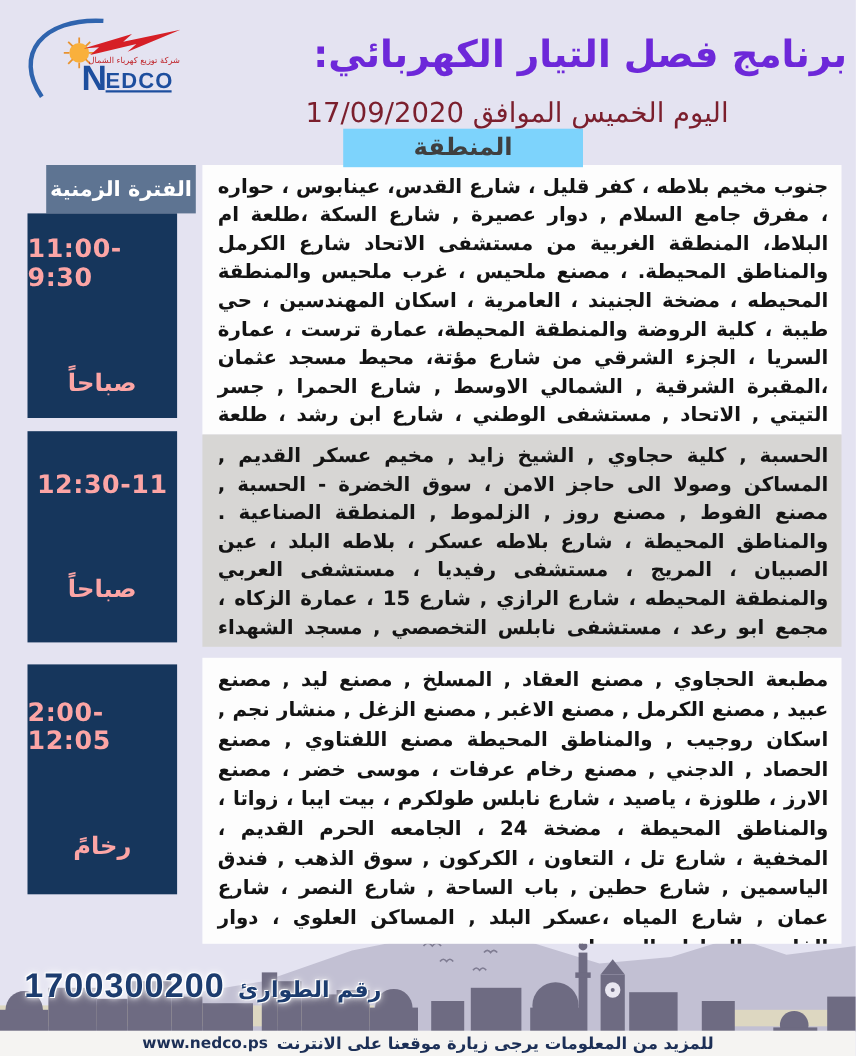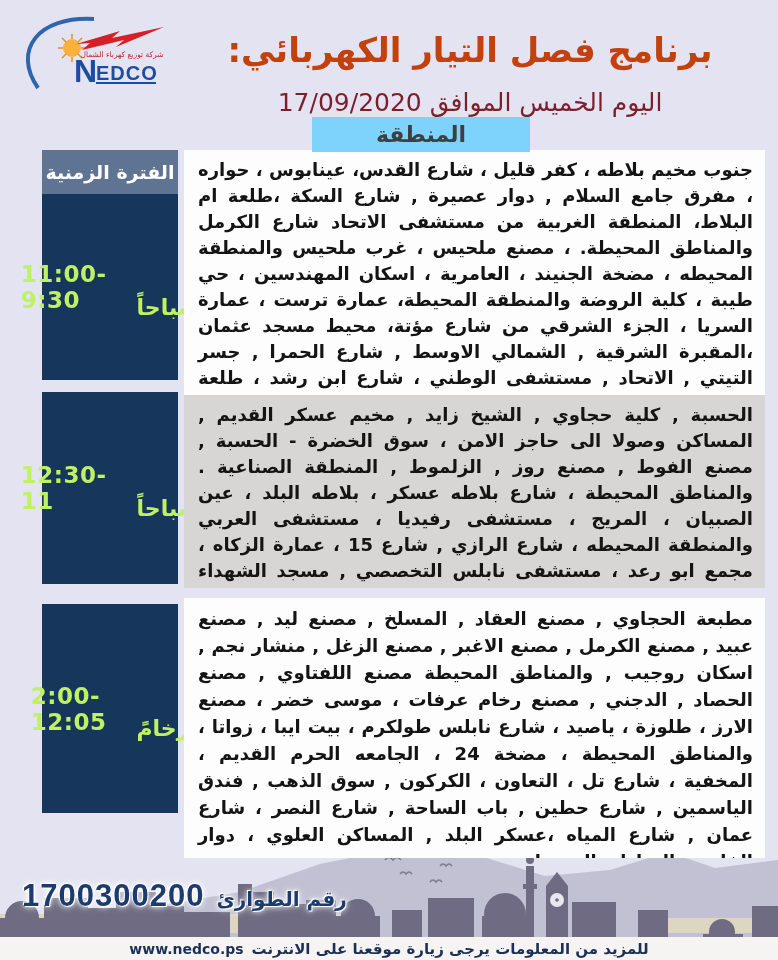--- a/index.html
+++ b/index.html
@@ -6,42 +6,42 @@
   html,body { width:778px; }
   body { font-family:"DejaVu Sans", sans-serif; }
   .page {
     position:relative; width:778px; height:960px;
     background:#e4e3f1; overflow:hidden;
   }
   
   .logo { position:absolute; left:16px; top:10px; width:152px; height:88px; }
   .main-title {
     position:absolute; left:170px; top:30px; width:600px;
-    text-align:center; direction:rtl;
-    font-size:34px; font-weight:bold; color:#c2410c;
+    text-align:right; direction:rtl;
+    font-size:34px; font-weight:bold; color:#6d28d9;
   }
   .date-line {
     position:absolute; left:170px; top:88px; width:600px;
     text-align:center; direction:rtl;
     font-size:25px; font-weight:normal; color:#7b1f2d;
   }
   .region-box {
     position:absolute; left:312px; top:117px; width:218px; height:35px;
     background:#7dd3fc; display:flex; align-items:center; justify-content:center;
     font-size:22px; font-weight:600; color:#3f3f3f; z-index:3;
   }
   
   .period-header {
     position:absolute; left:42px; top:150px; width:136px; height:44px;
     background:#5e7492; color:#ffffff; display:flex; align-items:center; justify-content:center;
     font-size:19px; font-weight:600; direction:rtl; z-index:2;
   }
   .time-cell {
-    position:absolute; left:42px; width:136px; background:#16365c; color:#bef264;
-    display:flex; flex-direction:row; align-items:center; justify-content:center;
+    position:absolute; left:25px; width:136px; background:#16365c; color:#fca5a5;
+    display:flex; flex-direction:column; align-items:center; justify-content:center;
     gap:30px; z-index:2;
   }
   .time-cell .time  { font-size:23px; font-weight:bold; letter-spacing:.5px; }
   .time-cell .period{ font-size:22px; font-weight:bold; direction:rtl;margin-top:40px; }
   #time-cell-1 { top:194px; height:186px; }
   #time-cell-2 { top:392px; height:192px; }
   #time-cell-3 { top:604px; height:209px; }
   .area-block {
     position:absolute; left:184px; width:581px; z-index:2;
     direction:rtl; text-align:justify;

